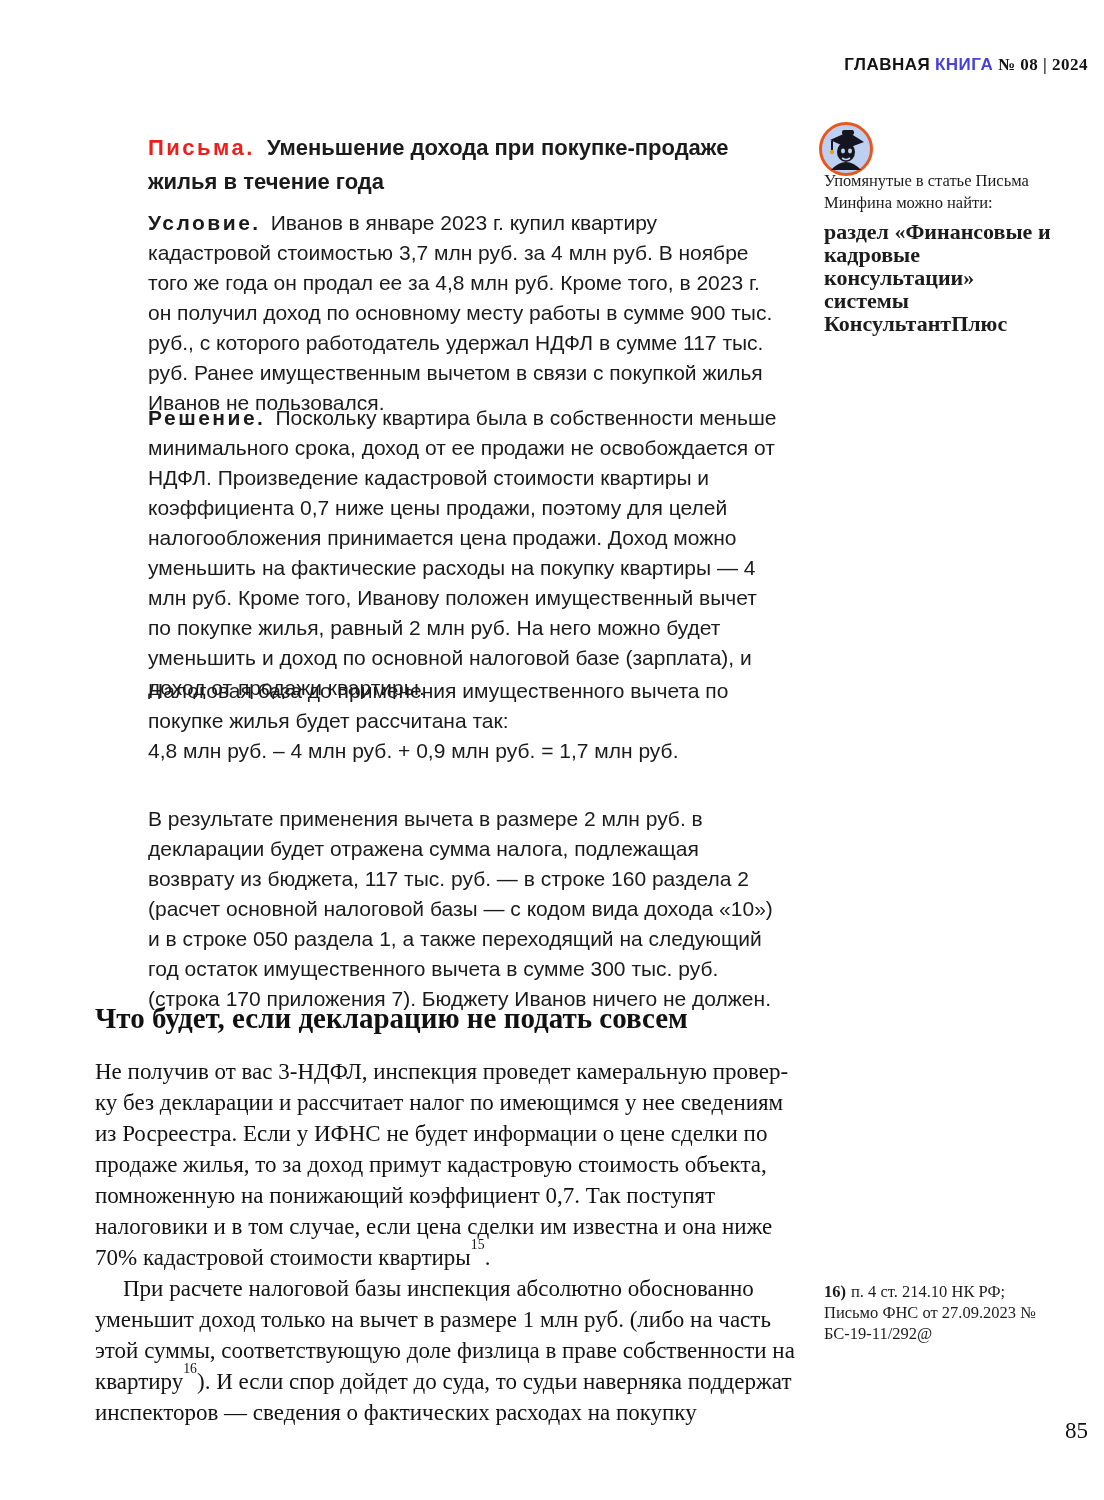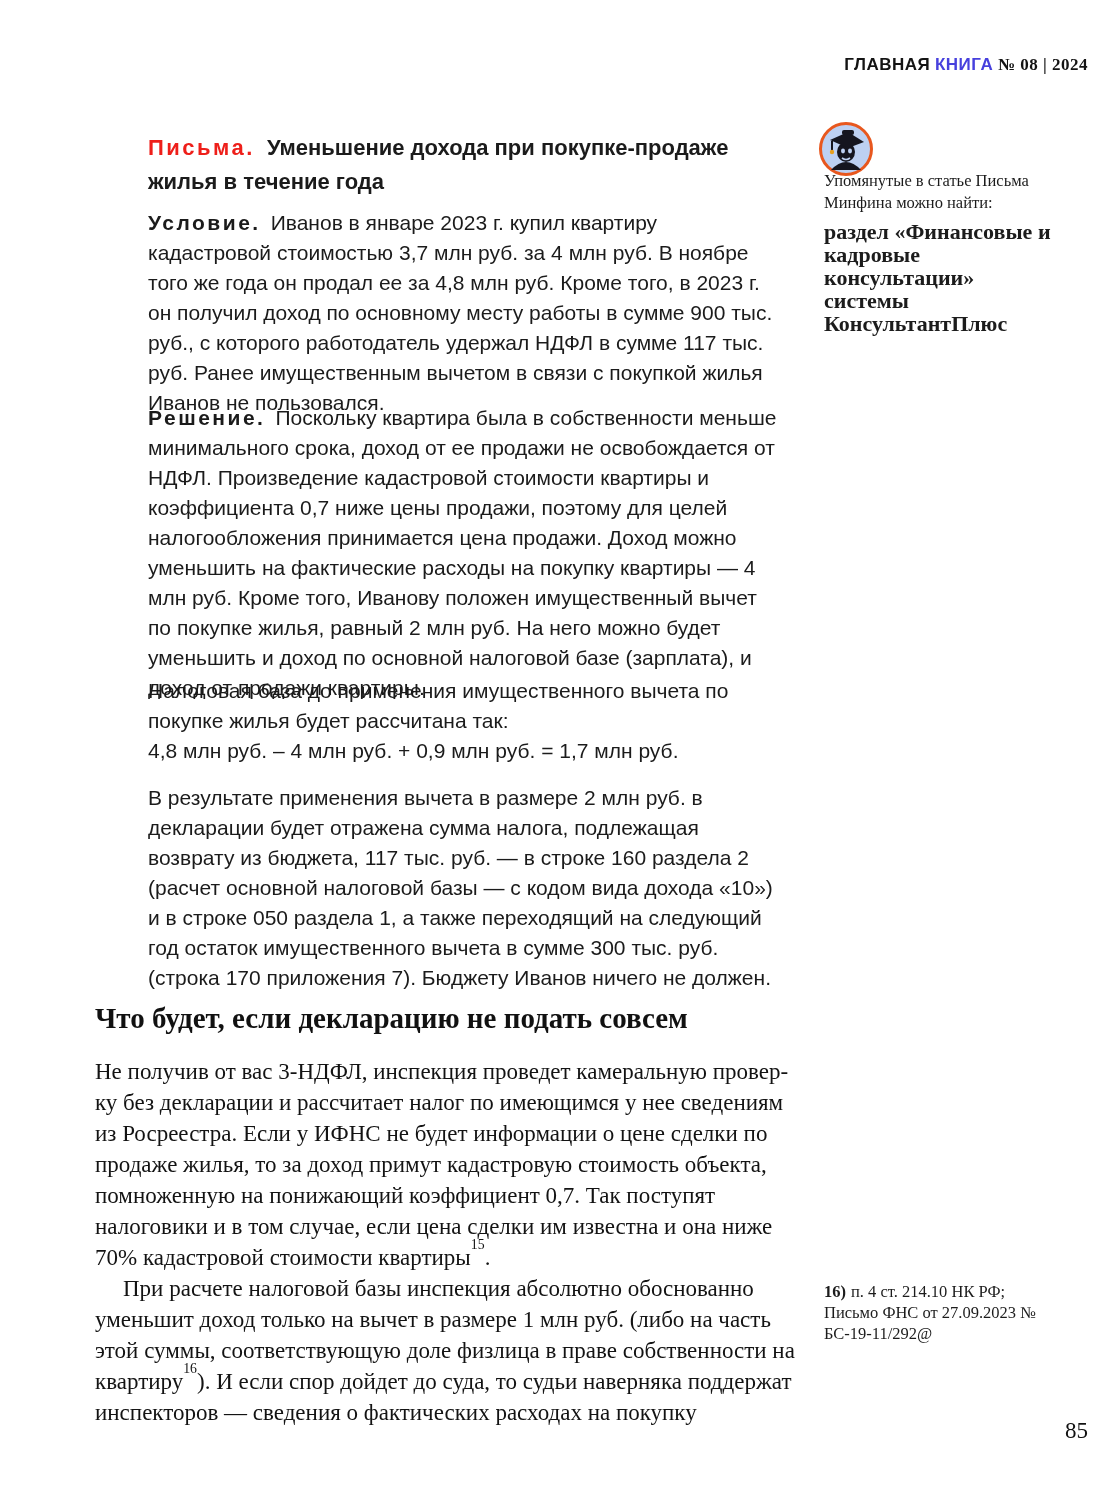--- a/index.html
+++ b/index.html
@@ -15,21 +15,21 @@
 
   
   .example{position:absolute;left:148px;width:632px;font-family:"Liberation Sans",sans-serif;
            font-size:21px;line-height:30px;color:#1b1b1b;}
   .ex-title{top:131px;font-weight:bold;font-size:22px;line-height:34px;}
   .ex-label-red{color:#ee1f1a;font-weight:bold;letter-spacing:2.5px;margin-right:12px;}
   .ex-sublabel{font-weight:bold;letter-spacing:2.5px;margin-right:10px;}
   .ex-cond{top:208px;}
   .ex-sol{top:403px;}
   .ex-base{top:676px;}
-  .ex-result{top:783px;}
+  .ex-result{top:804px;}
   .example p{margin:0;}
 
   
   .section-heading{position:absolute;left:95px;top:1000px;width:710px;margin:0;
                    font-size:29px;line-height:36px;font-weight:bold;color:#111;}
   .body-copy{position:absolute;left:95px;top:1056px;width:700px;font-size:23px;
              line-height:31px;color:#131313;}
   .body-copy p{margin:0;}
   .body-copy p.indent{text-indent:28px;}
   sup.fn-ref{font-size:60%;line-height:0;position:relative;top:-0.55em;text-align:right;}

